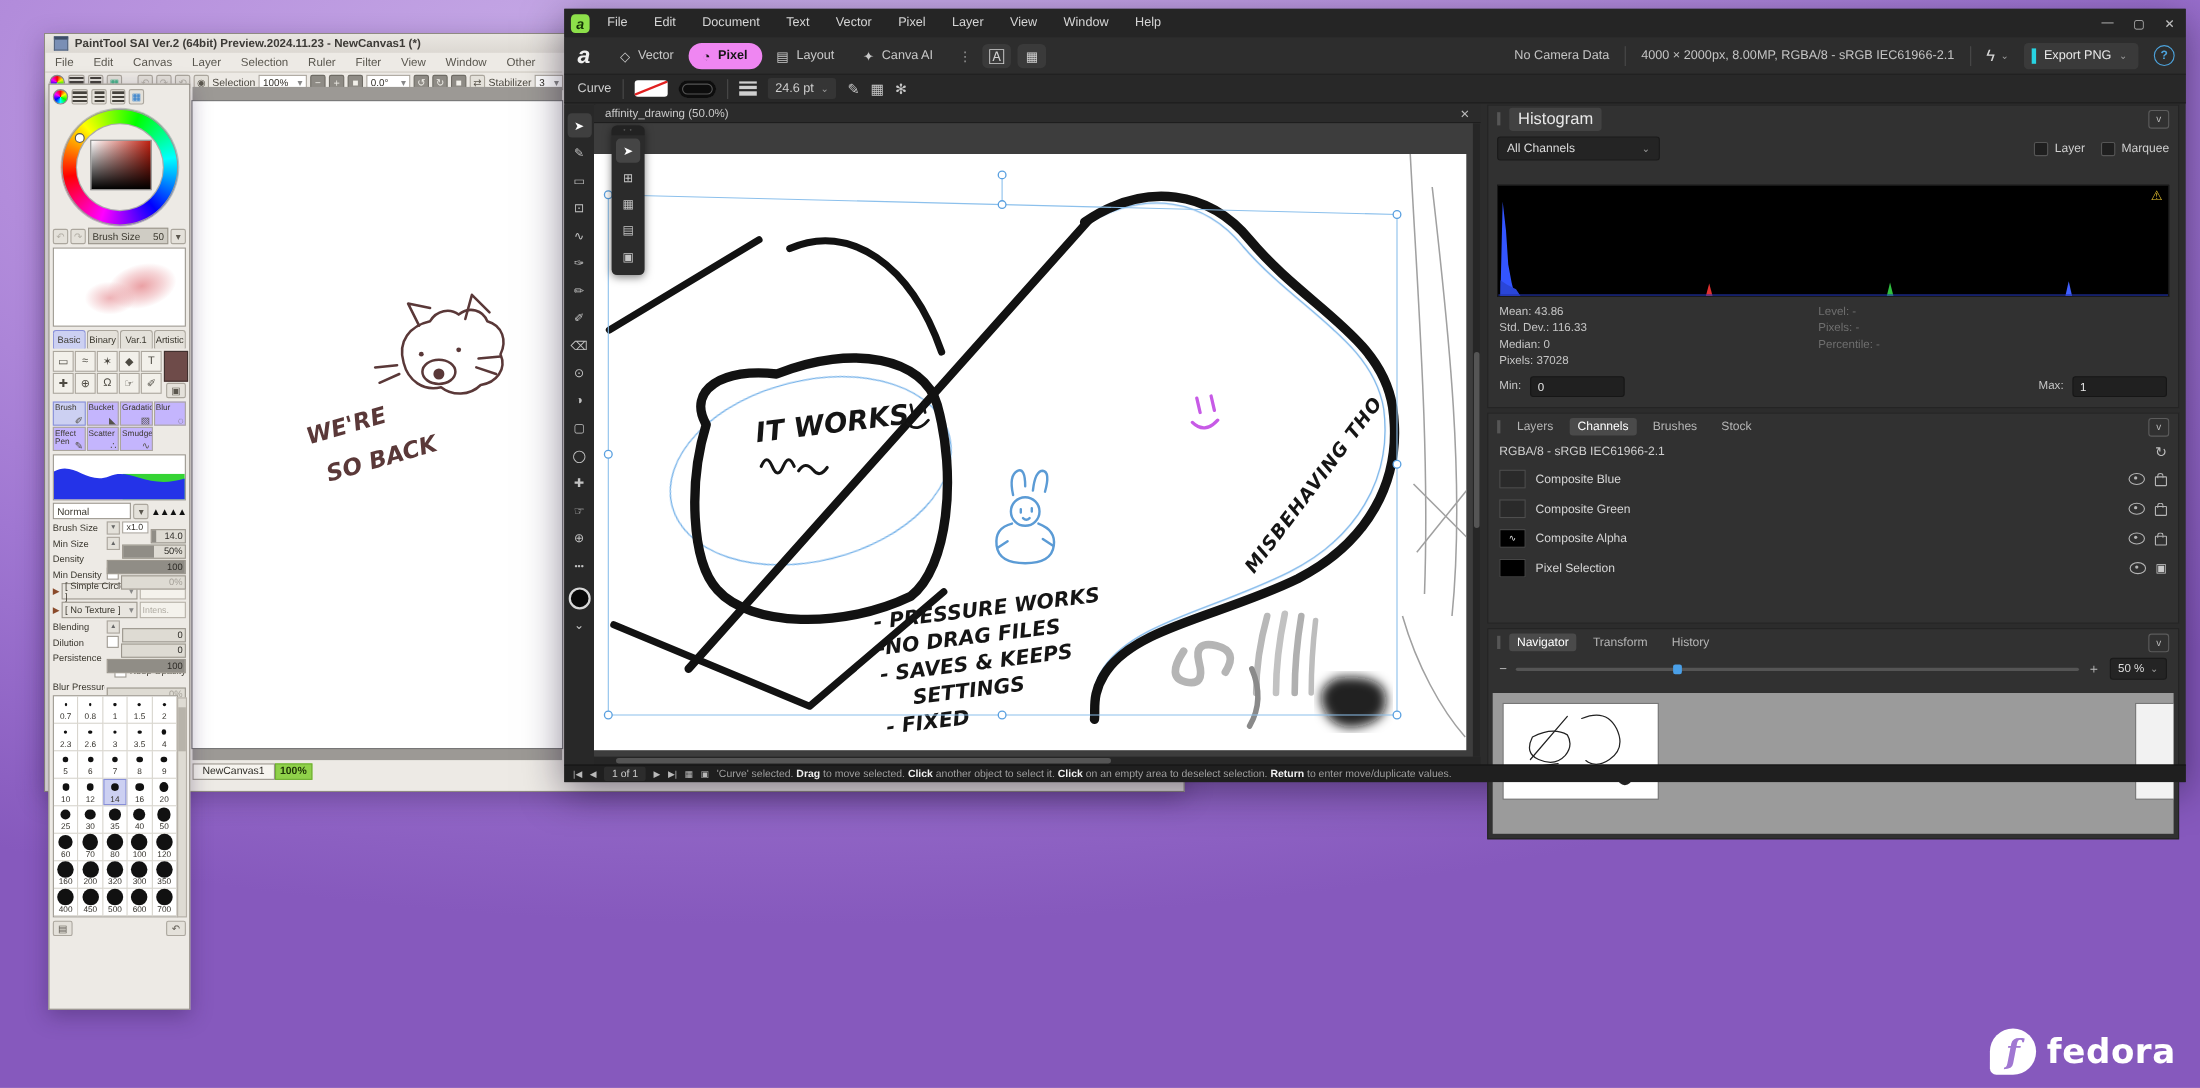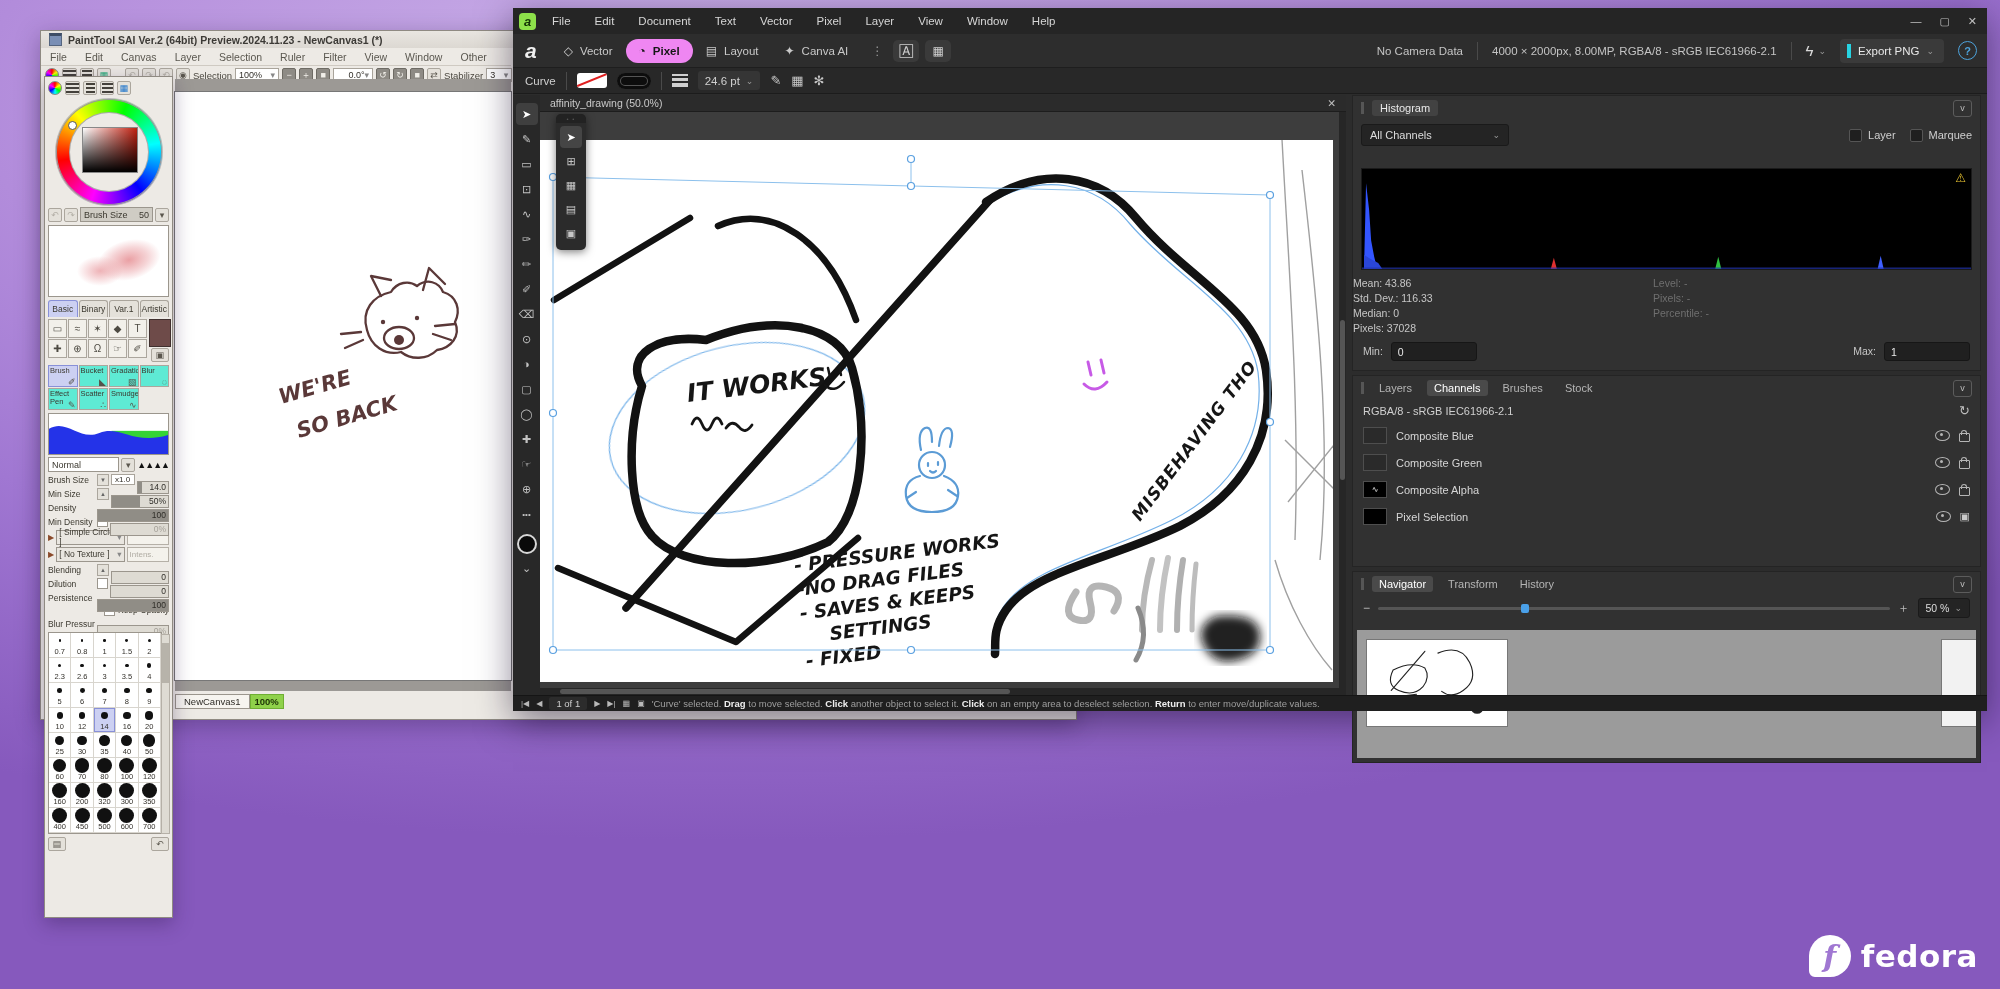--- a/index.html
+++ b/index.html
@@ -59,21 +59,21 @@
   .stab{flex:1;display:flex;align-items:center;justify-content:center;background:#e4e1da;
     border:1px solid #a9a49b;border-bottom:none;font-size:8.5px;border-radius:3px 3px 0 0;}
   .stab.on{background:#ccd0f2;border-color:#8890d8;}
   .tg{display:flex;gap:2px;margin-top:2px;}
   .tg-grid{display:grid;grid-template-columns:repeat(5,19px);grid-auto-rows:19px;gap:1px;}
   .tcell{background:#f2f0ea;border:1px solid #aba69d;display:flex;align-items:center;justify-content:center;
     font-size:10px;color:#4d4a42;}
   .tg-side{display:flex;flex-direction:column;gap:1px;align-items:center;}
   .cursw{width:20px;height:26px;background:#6e4b49;border:1px solid #40302e;}
   .btgrid{display:grid;grid-template-columns:repeat(4,1fr);grid-auto-rows:22px;gap:1px;margin-top:3px;}
-  .btcell{background:#5eead4;border:1px solid #aba69d;font-size:7.5px;line-height:8px;padding:1px;
+  .btcell{background:#c4b5fd;border:1px solid #aba69d;font-size:7.5px;line-height:8px;padding:1px;
     overflow:hidden;color:#3b382f;position:relative;}
   .btcell.on{background:#ccd0f2;border-color:#8890d8;}
   .btcell .g{position:absolute;right:1px;bottom:0;font-size:9px;color:#55524a;}
   .wave{height:40px;border:1px solid #9b968d;margin-top:3px;background:#fff;}
   .nrow{display:flex;align-items:center;gap:2px;height:15px;margin-top:2px;text-align:right;}
   .ndd{flex:1;height:13px;background:#fff;border:1px solid #9b968d;display:flex;align-items:center;
     padding:0 3px;}
   .tris{letter-spacing:-1px;font-size:9px;color:#111;}
   .prow{display:flex;align-items:center;gap:2px;height:13px;margin-top:1px;}
   .plab{width:47px;white-space:nowrap;overflow:hidden;font-size:8.5px;}
@@ -161,21 +161,21 @@
     justify-content:center;color:#c6c6c6;font-size:11px;}
   .fb-ico.on{background:#454545;color:#fff;}
   .af-hscroll{position:absolute;left:27px;top:680px;width:806px;height:7px;background:#262626;}
   .af-hscroll i{position:absolute;left:20px;width:450px;top:1px;bottom:1px;background:#555;border-radius:3px;}
   .af-vscroll{position:absolute;left:826px;top:104px;width:7px;height:576px;background:#262626;}
   .af-vscroll i{position:absolute;top:208px;height:160px;left:1px;right:1px;background:#555;border-radius:3px;}
   .af-panels{position:absolute;left:839px;top:87px;right:6px;bottom:16px;}
   .panel{position:absolute;left:0;right:0;background:#313131;border:1px solid #242424;box-sizing:border-box;}
   .phead{height:24px;display:flex;align-items:center;gap:8px;padding:0 8px;}
   .pgrip{width:3px;height:12px;background:#565656;}
-  .ptitle{background:#424242;border-radius:3px;padding:2px 8px;font-size:11px;color:#e8e8e8;}
+  .ptitle{background:#424242;border-radius:3px;padding:2px 8px;font-size:15px;color:#e8e8e8;}
   .ptab{font-size:11px;color:#b5b5b5;padding:2px 7px;border-radius:3px;}
   .ptab.on{background:#4a4a4a;color:#fff;}
   .collapse{margin-left:auto;width:17px;height:15px;border:1px solid #5c5c5c;border-radius:3px;color:#bdbdbd;
     font-size:9px;display:flex;align-items:center;justify-content:center;}
   .ddark{background:#242424;border:1px solid #1a1a1a;border-radius:3px;height:20px;display:flex;
     align-items:center;gap:8px;padding:0 8px;font-size:11px;color:#ddd;}
   .chk{width:11px;height:11px;background:#1f1f1f;border:1px solid #555;border-radius:2px;}
   .histbox{position:absolute;left:8px;right:8px;top:72px;height:100px;background:#000;border:1px solid #1a1a1a;}
   .warn{position:absolute;right:5px;top:2px;color:#eec832;font-size:12px;}
   .statrow{font-size:10.5px;line-height:15px;color:#c6c6c6;}
@@ -252,21 +252,21 @@
       <span class="sbtn dim">⟲</span>
       <span class="sbtn">◉</span>
       <span>Selection</span>
       <span class="sbox" style="width:44px;justify-content:space-between">
         <span>100%</span>
           <span style="color:#888">▾</span>
         </span>
       <span class="sbtn dark">−</span>
       <span class="sbtn dark">＋</span>
       <span class="sbtn dark">■</span>
-      <span class="sbox" style="width:40px;justify-content:flex-end">
+      <span class="sbox" style="width:40px;justify-content:space-between">
         <span>0.0°</span>
           <span style="color:#888">▾</span>
         </span>
       <span class="sbtn dark">↺</span>
       <span class="sbtn dark">↻</span>
       <span class="sbtn dark">■</span>
       <span class="sbtn">⇄</span>
       <span>Stabilizer</span>
       <span class="sbox" style="width:26px;justify-content:space-between">
         <span>3</span>
@@ -879,21 +879,21 @@
             <rect x="0" y="0" width="600" height="98" fill="#000"></rect>
             <path d="M2,98 L4,14 L7,40 L9,70 L12,86 L15,98 Z" fill="#3355ff"></path>
             <path d="M2,98 L20,98 L16,92 L8,88 L2,84 Z" fill="#2a46d8"></path>
             <path d="M186,98 l3,-11 l3,11 Z" fill="#e03030"></path>
             <path d="M348,98 l3,-12 l3,12 Z" fill="#30c040"></path>
             <path d="M508,98 l3,-13 l3,13 Z" fill="#4060ff"></path>
             <rect x="0" y="96.5" width="600" height="1.5" fill="#2233aa" opacity=".7"></rect>
           </svg>
           <span class="warn">⚠</span>
         </div>
-        <div style="position:absolute;left:0;top:180px;" id="histStats">
+        <div style="position:absolute;left:10px;top:180px;" id="histStats">
             <div class="statrow">Mean: 43.86</div>
             <div class="statrow">Std. Dev.: 116.33</div>
             <div class="statrow">Median: 0</div>
             <div class="statrow">Pixels: 37028</div>
           </div>
         <div style="position:absolute;left:300px;top:180px;" id="histStats2">
             <div class="statrow statdim">Level: -</div>
             <div class="statrow statdim">Pixels: -</div>
             <div class="statrow statdim">Percentile: -</div>
           </div>

